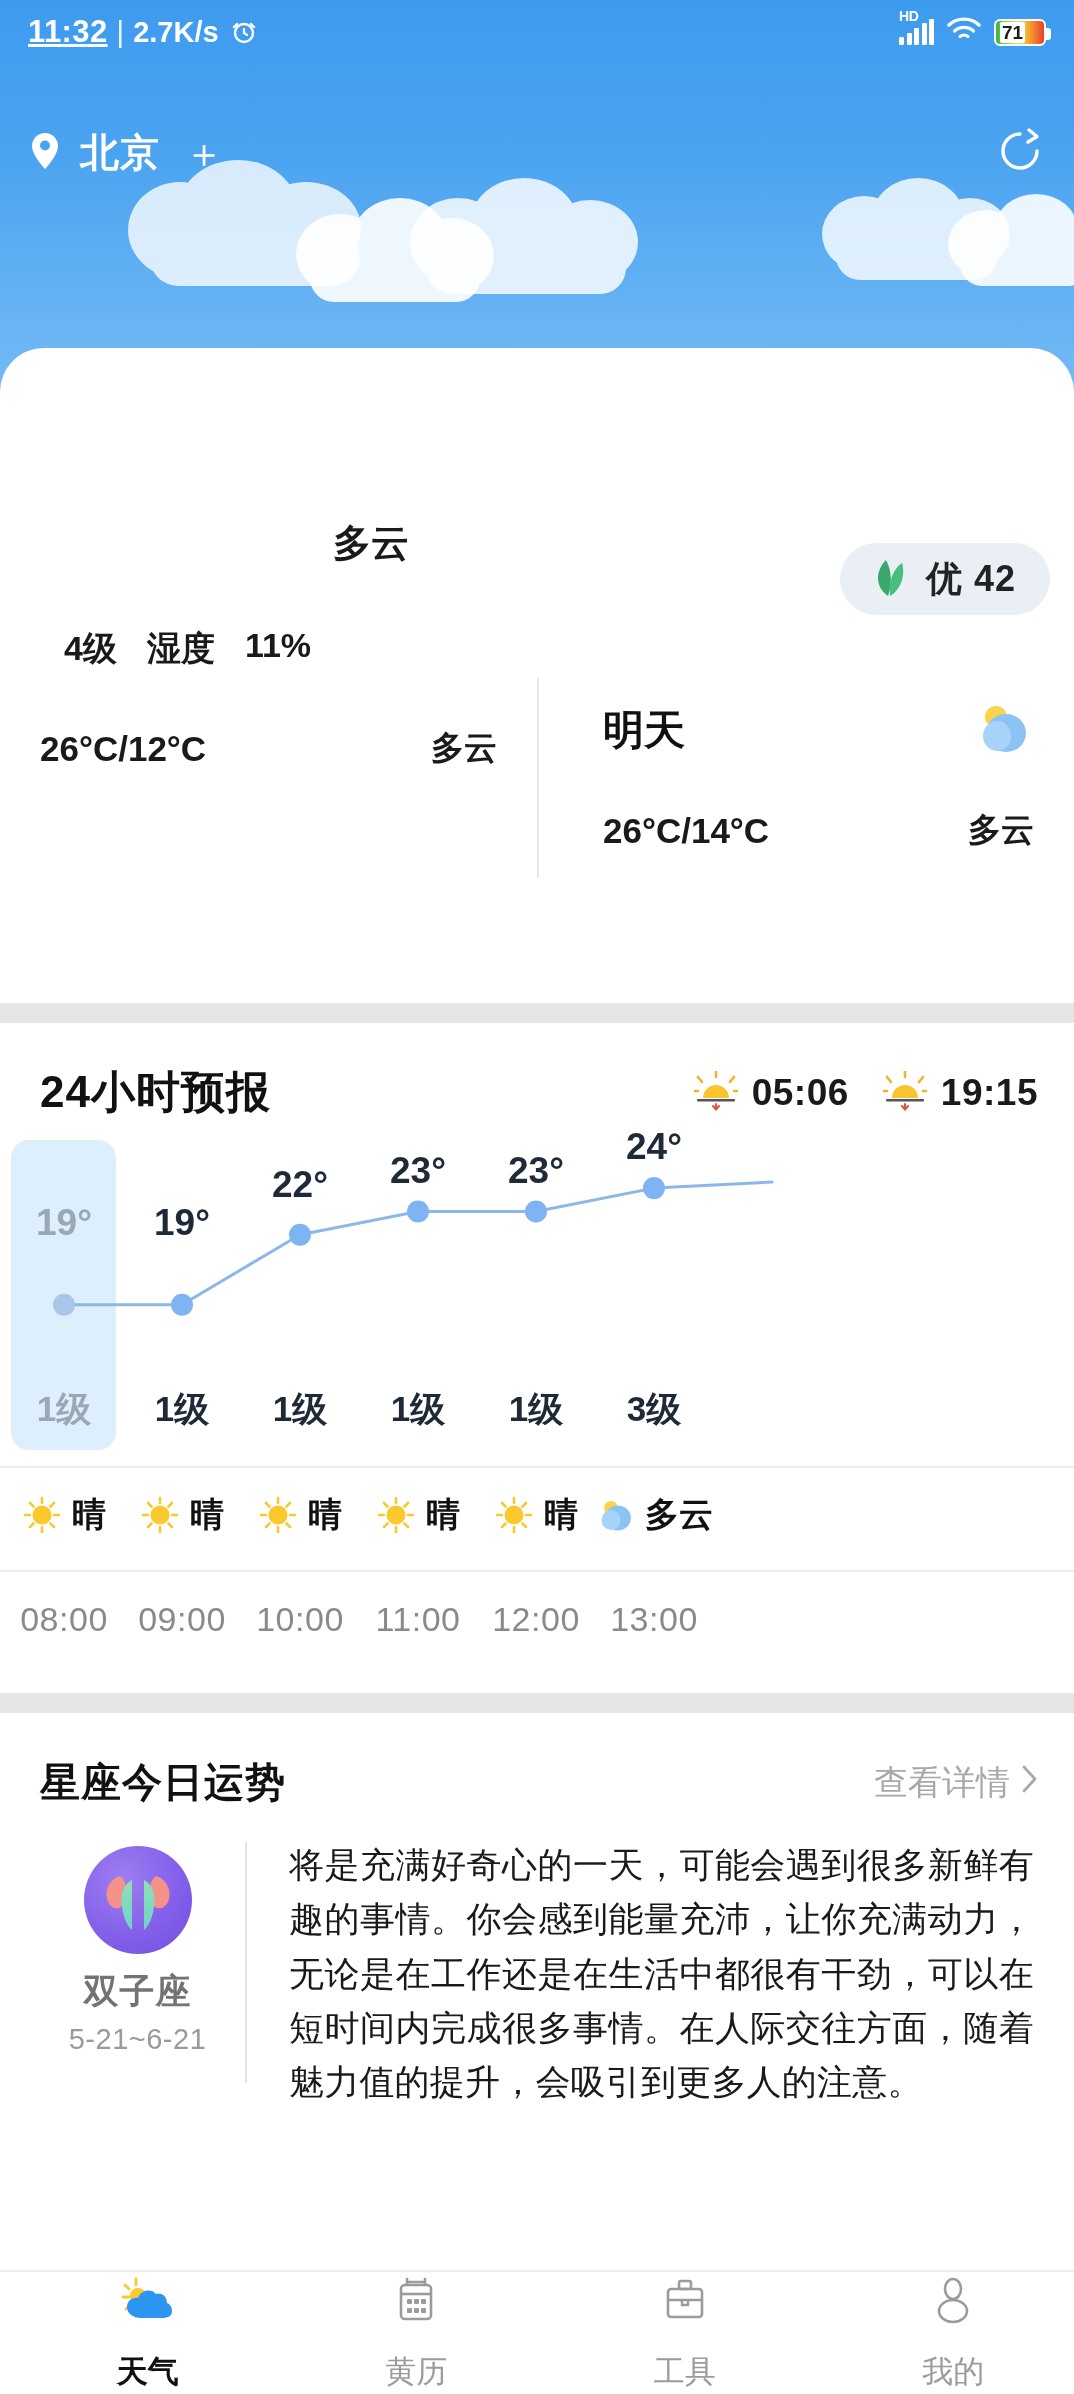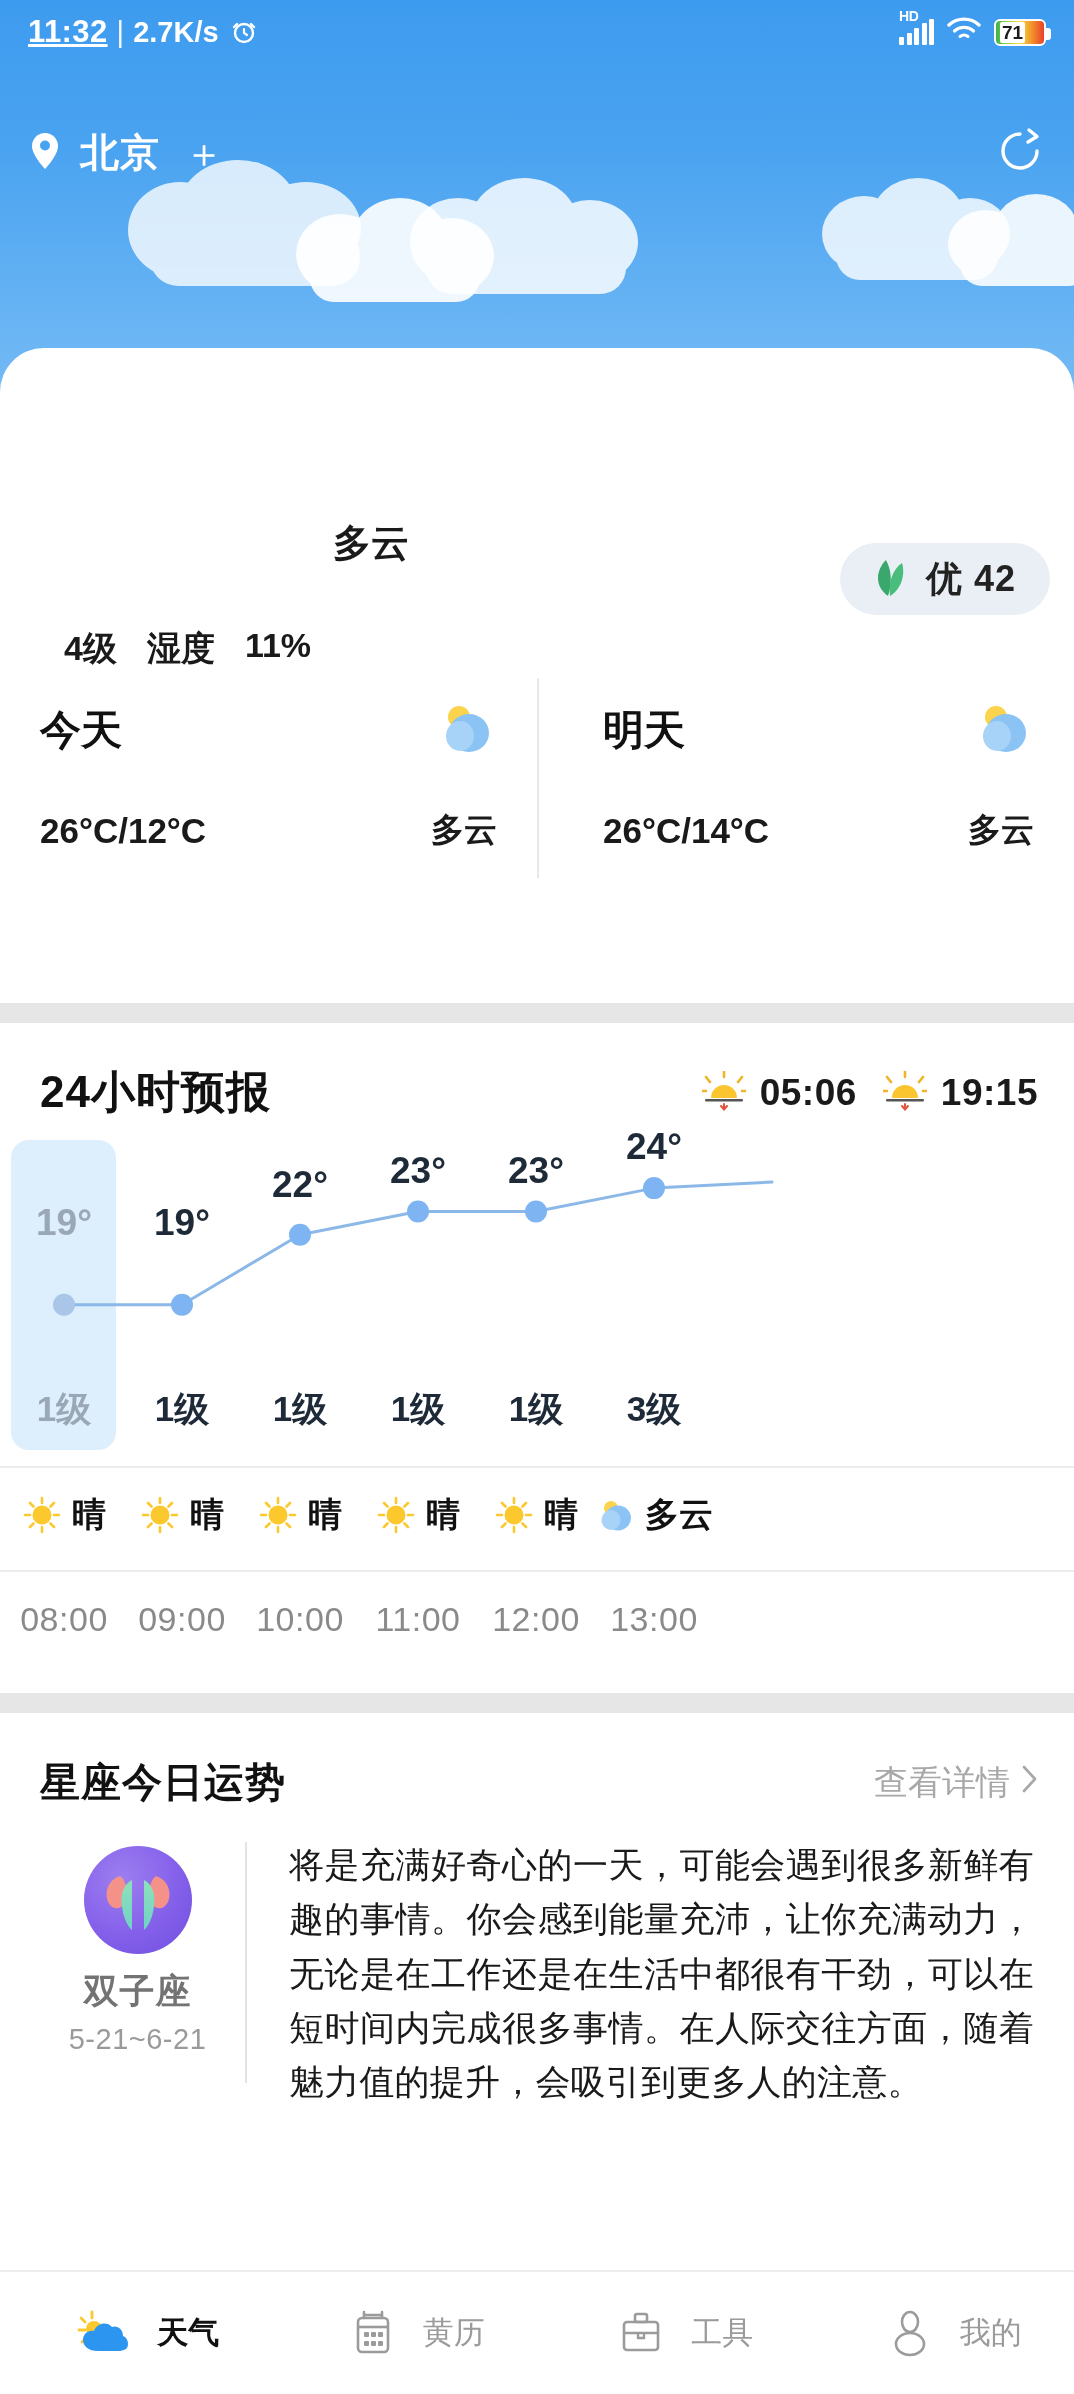--- a/index.html
+++ b/index.html
@@ -107,21 +107,21 @@
   
   .hourcard {
     position:absolute; left:0; top:1023px; width:1074px; height:670px;
     background:#fff; z-index:10; overflow:hidden;
   }
   .hc-head {
     display:flex; align-items:center; justify-content:space-between;
     padding:40px 36px 0 40px;
   }
   .hc-title { font-size:44px; font-weight:700; color:#111; letter-spacing:1px; }
-  .suns { display:flex; align-items:center; gap:26px; }
+  .suns { display:flex; align-items:center; gap:34px; }
   .sunitem { display:flex; align-items:center; gap:14px; }
   .sun-t { font-size:37px; font-weight:600; color:#1a1a1a; letter-spacing:0.5px; }
 
   .hourstrip { position:absolute; left:0; top:117px; width:1074px; height:553px; }
   .hl-hilite {
     position:absolute; left:11px; top:0; width:105px; height:310px;
     background:#ddeefc; border-radius:18px;
   }
   .hcol {
     position:absolute; top:0; width:118px; height:553px; text-align:center;
@@ -160,21 +160,21 @@
     flex:1; padding-left:42px; font-size:35px; line-height:1.55; color:#1a1a1a;
     font-weight:500; text-align:justify; letter-spacing:0.2px;
   }
 
   
   .navbar {
     position:absolute; left:0; bottom:0; width:1074px; height:124px;
     background:#fff; border-top:2px solid #ededed; display:flex; z-index:30;
   }
   .navitem {
-    flex:1; display:flex; align-items:center;
+    flex:1; display:flex; flex-direction:column; align-items:center;
     justify-content:center; gap:25px;margin-left:27px;
   }
   .nav-lbl { font-size:31px; font-weight:500; color:#9b9b9b; }
   .navitem.active .nav-lbl { color:#111; font-weight:700; }
   .nav-ic { height:52px; display:flex; align-items:center; justify-content:center; }
 </style>
 </head>
 <body>
 
 <div class="sky">
@@ -290,30 +290,20 @@
     <div class="meta-row">
       <span>4级</span>
       <span>湿度</span>
       <span>11%</span>
     </div>
   </div>
 
   <div class="daysrow">
     <div class="daycell">
       <div class="dc-inner">
-        <div class="dc-top">
-          <span class="dc-label">今天</span>
-          <span>
-            <svg width="62" height="56" viewBox="0 0 62 56">
-              <circle cx="24" cy="17" r="11" fill="#fbd34d"></circle>
-              <ellipse cx="34" cy="33" rx="20" ry="19" fill="#8cc3f5"></ellipse>
-              <ellipse cx="25" cy="36" rx="14" ry="15" fill="#a8d3f8"></ellipse>
-            </svg>
-          </span>
-        </div>
         <div class="dc-bot">
           <span class="dc-range">26°C/12°C</span>
           <span class="dc-cond">多云</span>
         </div>
       </div>
     </div>
     <div class="daycell second">
       <div class="dc-inner">
         <div class="dc-top">
           <span class="dc-label">明天</span>

